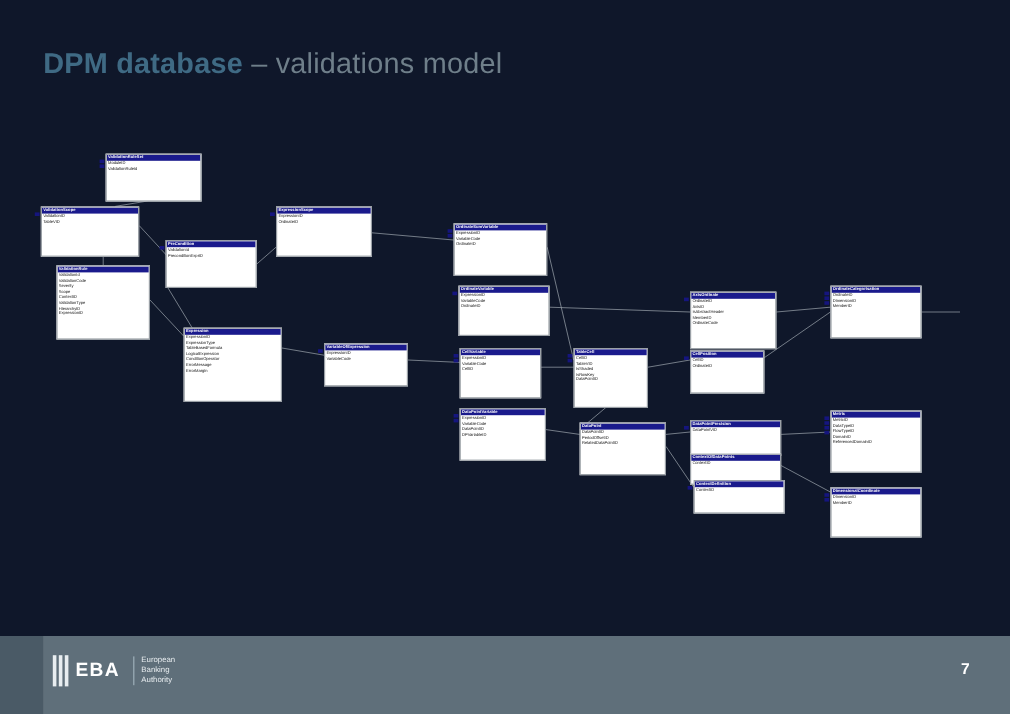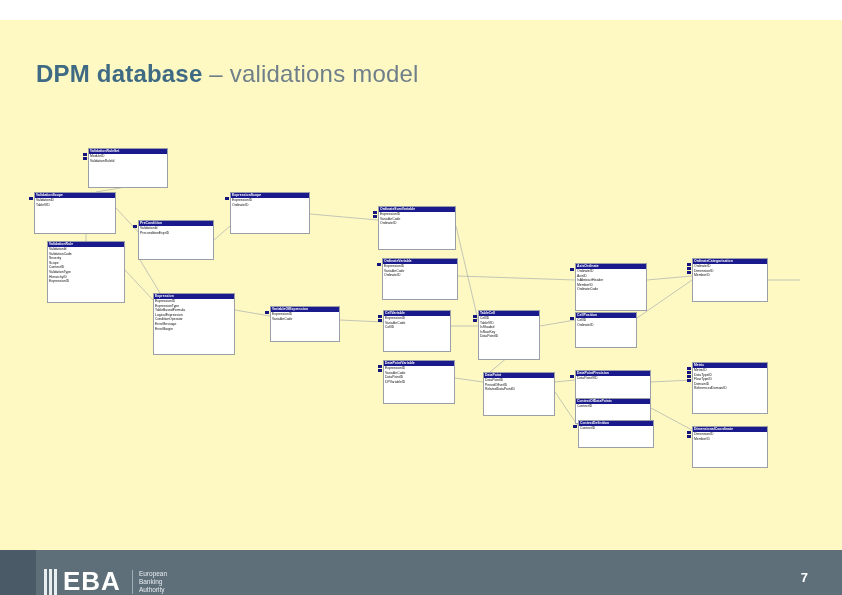--- a/index.html
+++ b/index.html
@@ -1,21 +1,21 @@
 <!DOCTYPE html>
 <html><head>
 <meta charset="utf-8">
 <style>
   html,body{margin:0;padding:0;}
   body{
     width:842px;height:595px;background:#ffffff;
     font-family:"Liberation Sans", sans-serif;
     position:relative;overflow:hidden;
   }
-  #slide{position:absolute;inset:0;background:#fef9c3;margin-top:20px;}
+  #slide{position:absolute;inset:0;background:#0f172a;}
 
   
   #title{
     position:absolute;left:36px;top:40px;
     font-size:24px;color:#5b7f96;letter-spacing:.2px;white-space:nowrap;
   }
   #title .strong{font-weight:bold;color:#3f6a84;}
   #title .rest{font-weight:normal;color:#6f7f8a;}
 
   
@@ -72,21 +72,21 @@
   #logo{
     position:absolute;left:44px;top:16px;
     display:flex;align-items:center;gap:7px;
   }
   #logo .mark{
     display:flex;align-items:center;
   }
   #logo .bars{display:flex;gap:2px;margin-right:6px;}
   #logo .bars i{display:block;width:3px;height:26px;background:#e8edf0;}
   #logo .eba{
-    color:#ffffff;font-weight:bold;font-size:26px;letter-spacing:1px;
+    color:#ffffff;font-weight:bold;font-size:16px;letter-spacing:1px;
     font-family:"Liberation Sans", sans-serif;
   }
   #logo .words{
     color:#e8edf0;font-size:6.5px;line-height:8px;margin-left:4px;
     border-left:1px solid #9fb0ba;padding-left:6px;
   }
   #pagenum{
     position:absolute;right:34px;top:20px;
     color:#ffffff;font-size:13px;font-weight:bold;
   }

